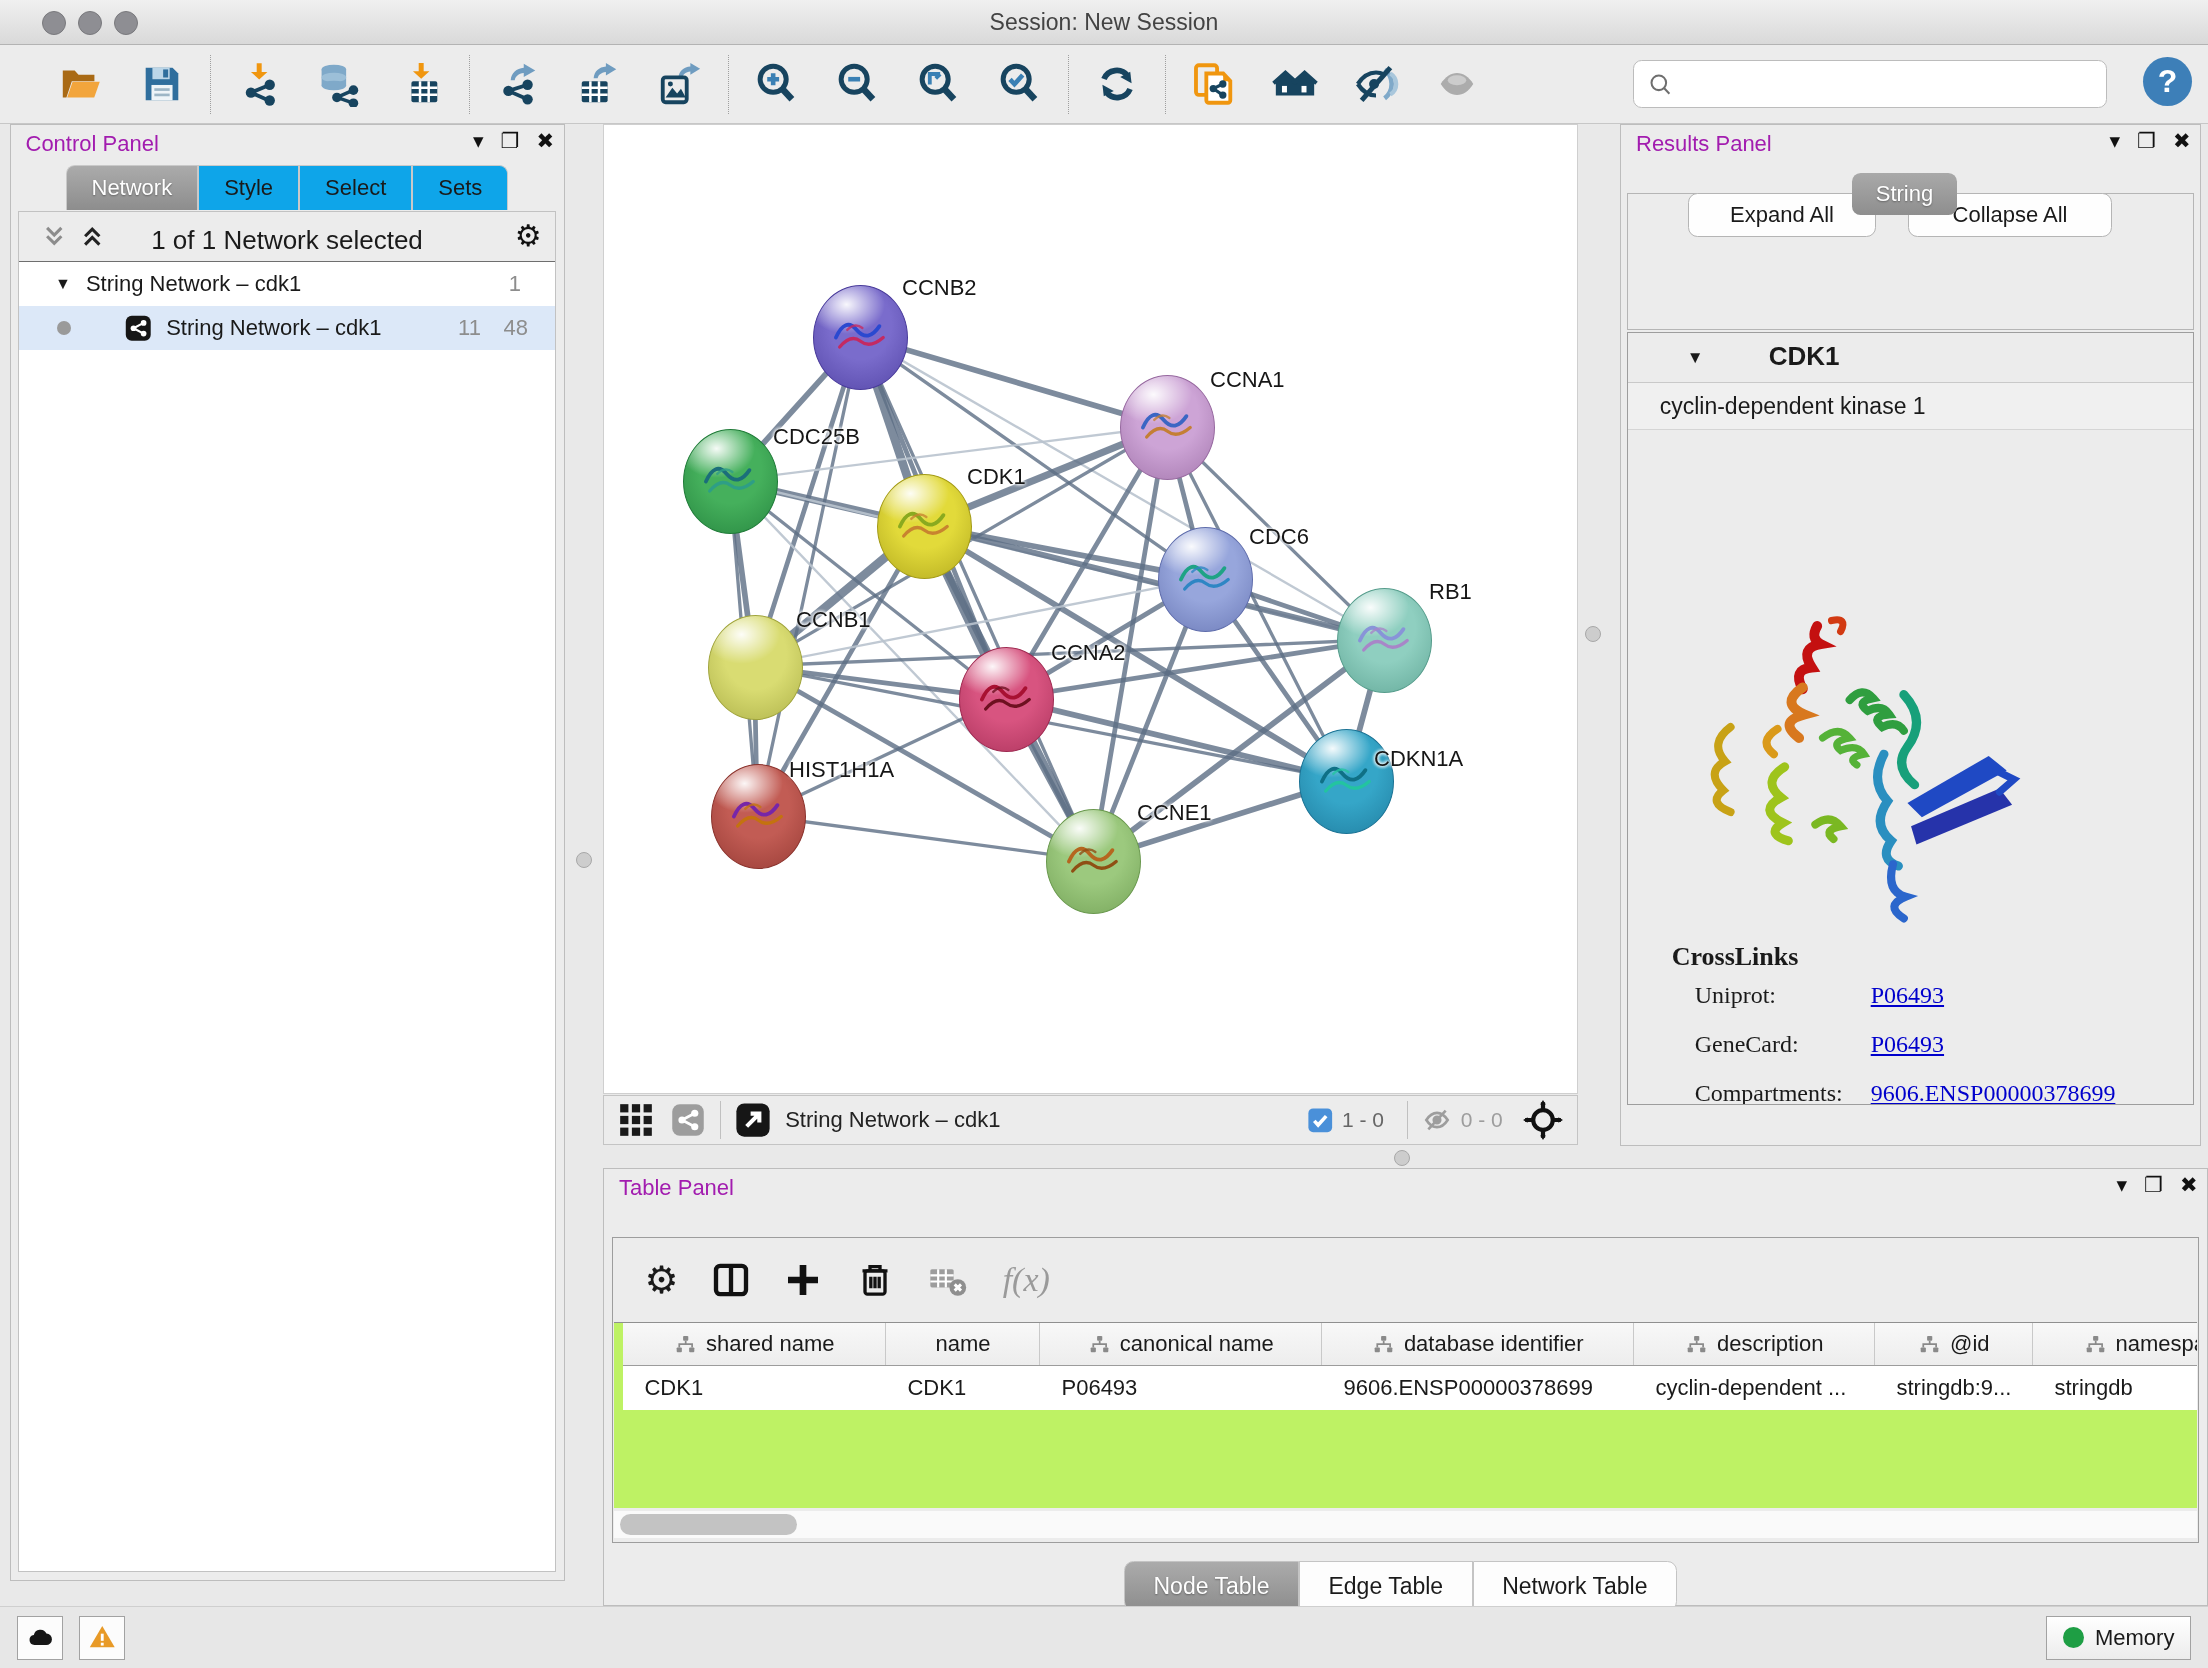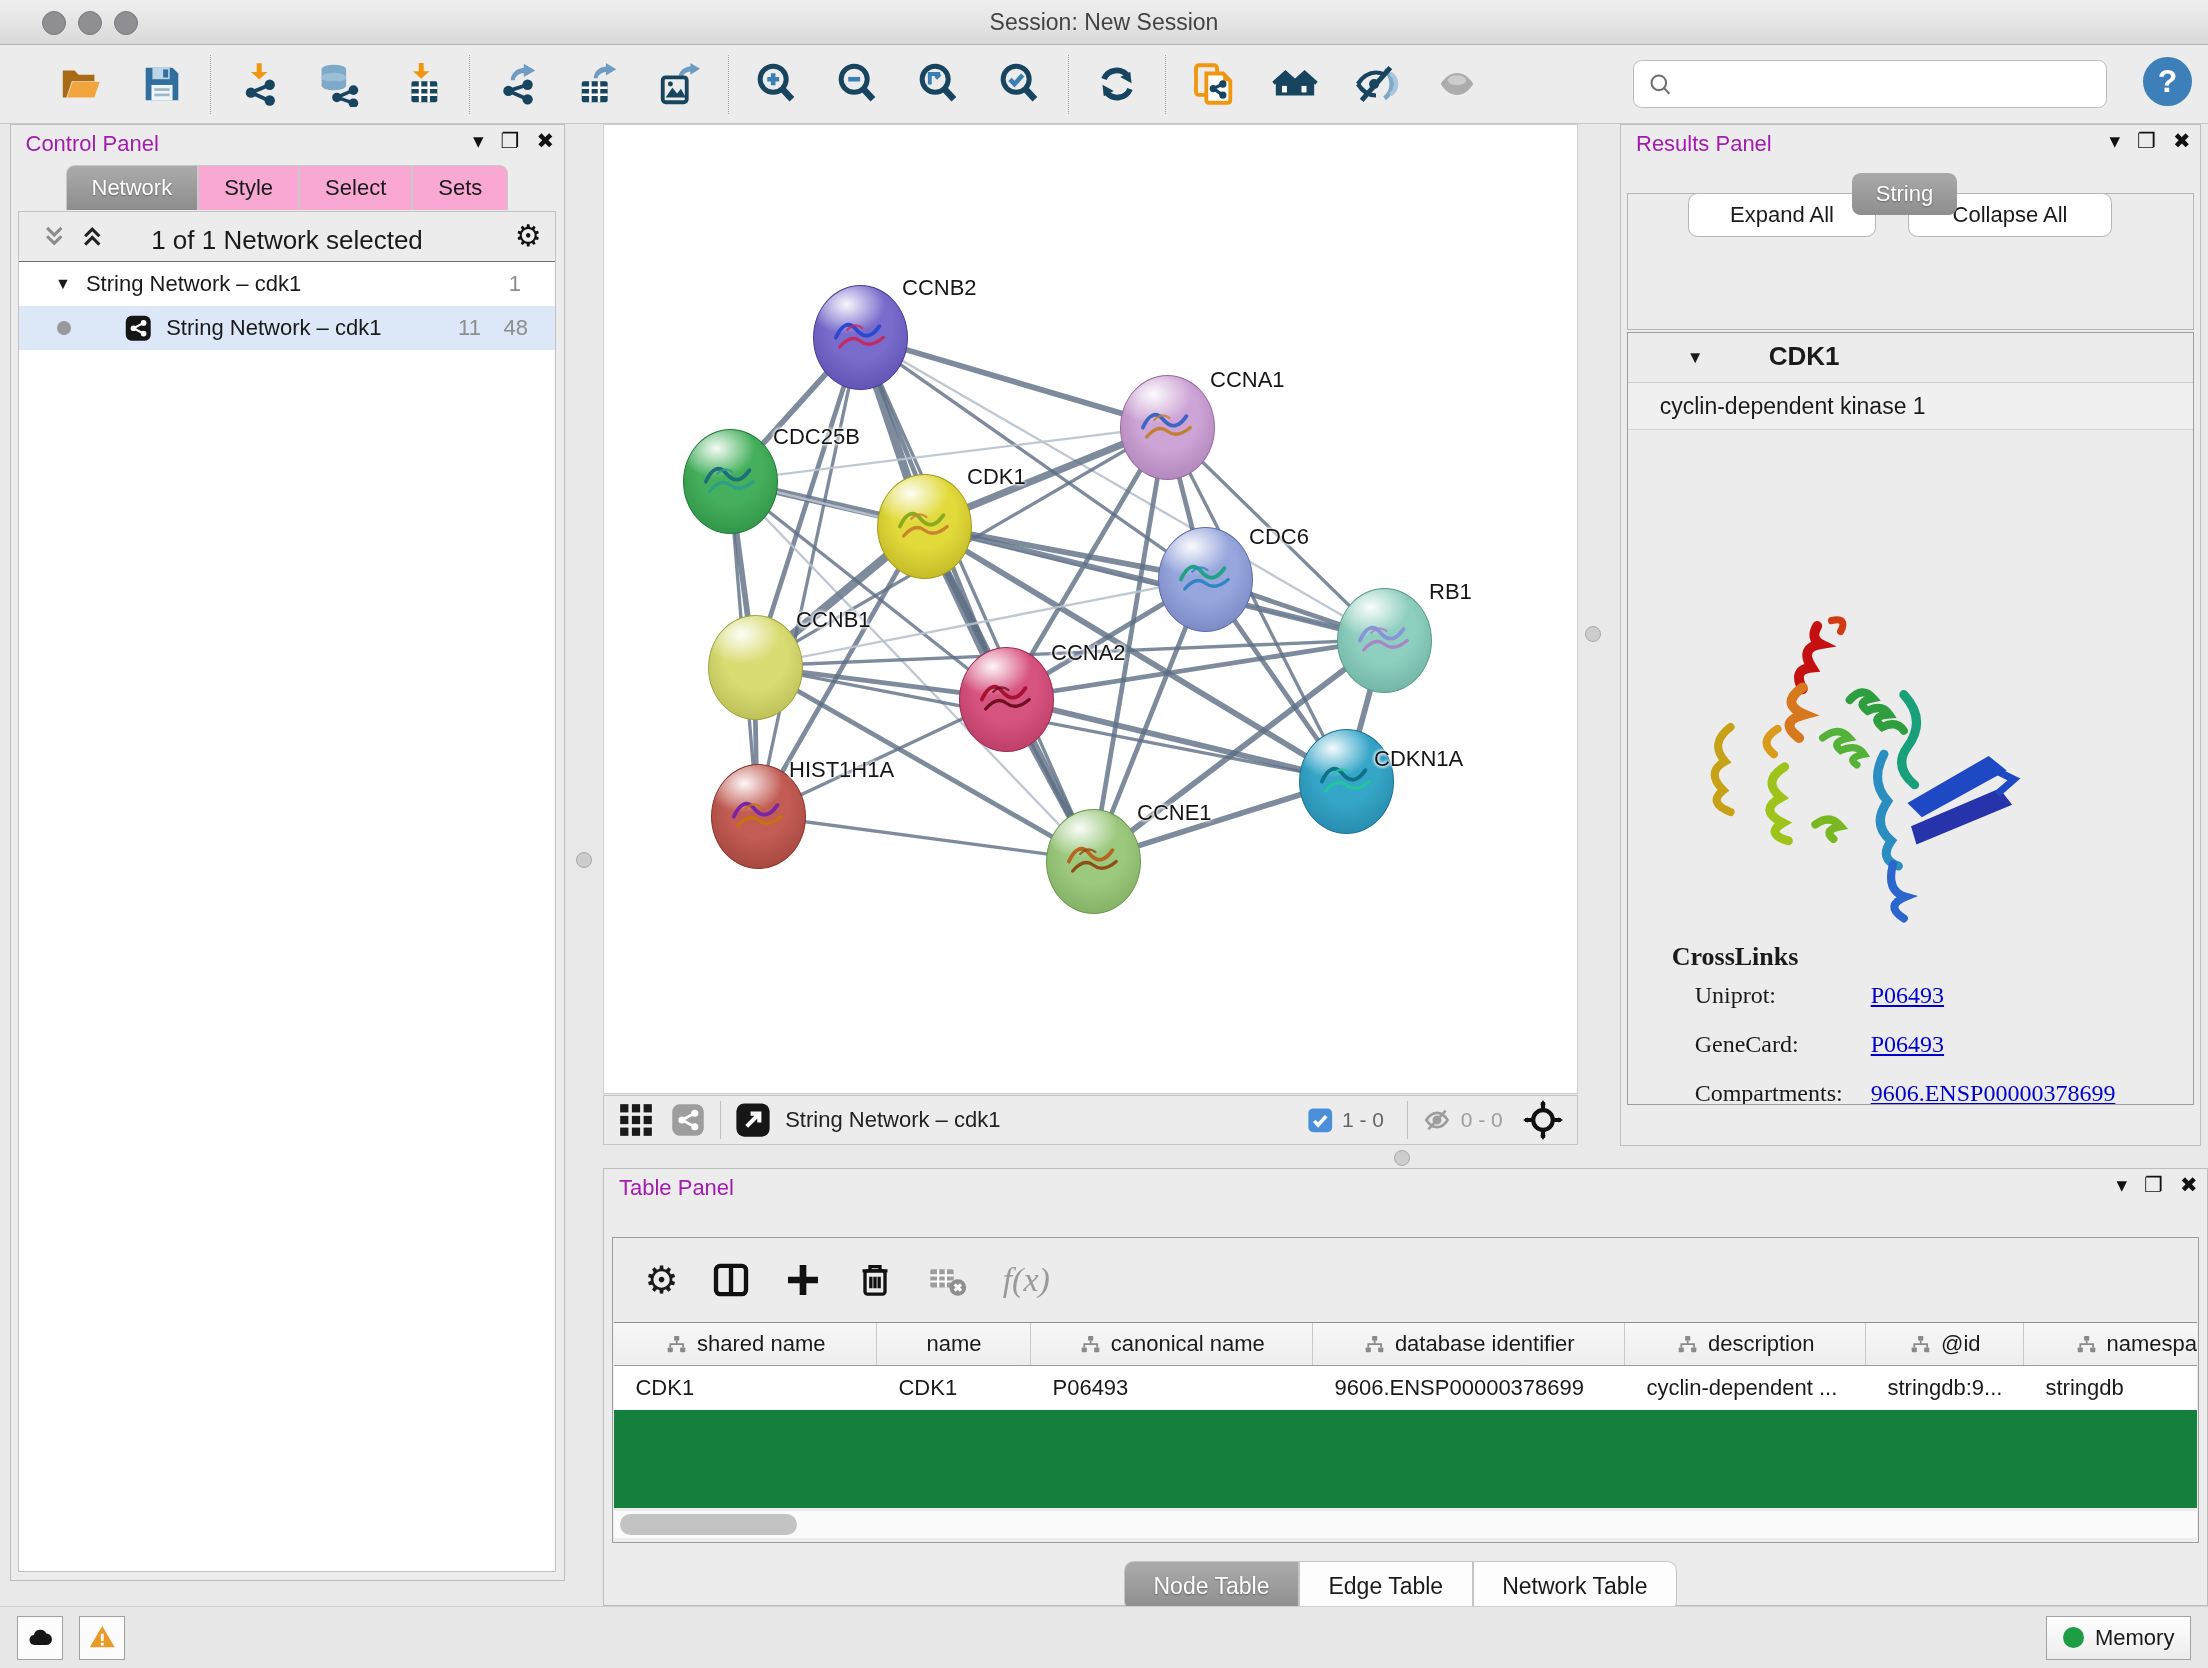--- a/index.html
+++ b/index.html
@@ -34,21 +34,21 @@
   
   .panel{position:absolute;background:#ececec;border:1.9px solid #bdbdbd;box-sizing:border-box;}
   .panel-header{position:relative;height:34px;}
   .panel-title{position:absolute;left:15px;top:5.7px;font-size:22px;color:#a21caf;}
   .panel-hicons{position:absolute;right:9.5px;top:3.8px;display:flex;gap:17px;
     font-size:21px;color:#111;}
   .panel-hicons span{cursor:pointer;}
   
   #control-panel{left:9.5px;top:124px;width:555px;height:1457px;}
   .tabs-row{position:relative;height:46px;margin-top:5.7px;padding-left:55px;display:flex;}
-  .tab{height:44px;line-height:44px;padding:0 25px;font-size:22px;background:#f9a8d4;
+  .tab{height:44px;line-height:44px;padding:0 25px;font-size:22px;background:#0ea5e9;
     border:1px solid #c9c9c9;border-bottom:none;cursor:pointer;}
   .tab:first-child{border-radius:8.6px 0 0 0;}
   .tab:last-child{border-radius:0 8.6px 0 0;}
   .tab.selected{background:linear-gradient(#ababab,#8d8d8d);color:#fff;
     text-shadow:0 1px 1.9px rgba(0,0,0,.35);}
   .cp-inner{position:absolute;left:7.6px;right:7.6px;top:86px;bottom:7.6px;background:#ececec;
     border:1px solid #c2c2c2;}
   .cp-toolrow{position:relative;height:49px;}
   .chev{position:absolute;top:9.5px;width:28.5px;height:28.5px;cursor:pointer;}
   .cp-selcount{position:absolute;left:0;right:0;top:13.3px;text-align:center;font-size:26px;}
@@ -114,22 +114,22 @@
     cursor:pointer;white-space:nowrap;}
   
   #table-panel{left:603px;top:1168px;width:1605px;height:438px;}
   .tp-inner{position:absolute;left:7.6px;right:7.6px;top:68px;height:304px;
     border:1px solid #9d9d9d;background:#ececec;}
   .tp-toolbar{position:relative;height:84px;display:flex;align-items:center;}
   .tp-icon{margin-left:32px;display:flex;align-items:center;cursor:pointer;}
   .tp-icon svg{width:40px;height:40px;}
   .fx{font-family:"Liberation Serif",serif;font-style:italic;font-size:34px;color:#9a9a9a;
     margin-left:36px;cursor:pointer;}
-  .tbl-wrap{position:absolute;left:1.9px;right:1.9px;top:84px;bottom:34px;background:#15803d;
-    overflow:hidden;border-top:1.9px solid #8f8f8f;}
+  .tbl-wrap{position:absolute;left:1.9px;right:1.9px;top:84px;bottom:34px;background:#bef264;
+    overflow:hidden;border-top:1.9px solid #8f8f8f;padding-left:9px;}
   .tbl-head{display:flex;height:42px;background:linear-gradient(#f8f8f8,#ededed);
     border-bottom:1.9px solid #9c9c9c;}
   .th{display:flex;align-items:center;justify-content:center;gap:8.6px;font-size:22px;
     border-right:1px solid #c9c9c9;box-sizing:border-box;flex-shrink:0;
     overflow:hidden;white-space:nowrap;cursor:pointer;}
   .th svg{width:23px;height:23px;flex-shrink:0;}
   .tbl-row{display:flex;height:44px;background:#fff;cursor:pointer;}
   .td{display:flex;align-items:center;padding-left:21px;font-size:22px;box-sizing:border-box;
     flex-shrink:0;overflow:hidden;white-space:nowrap;}
   .hscroll{position:absolute;left:1.9px;right:1.9px;bottom:3.8px;height:27px;background:#fafafa;}

